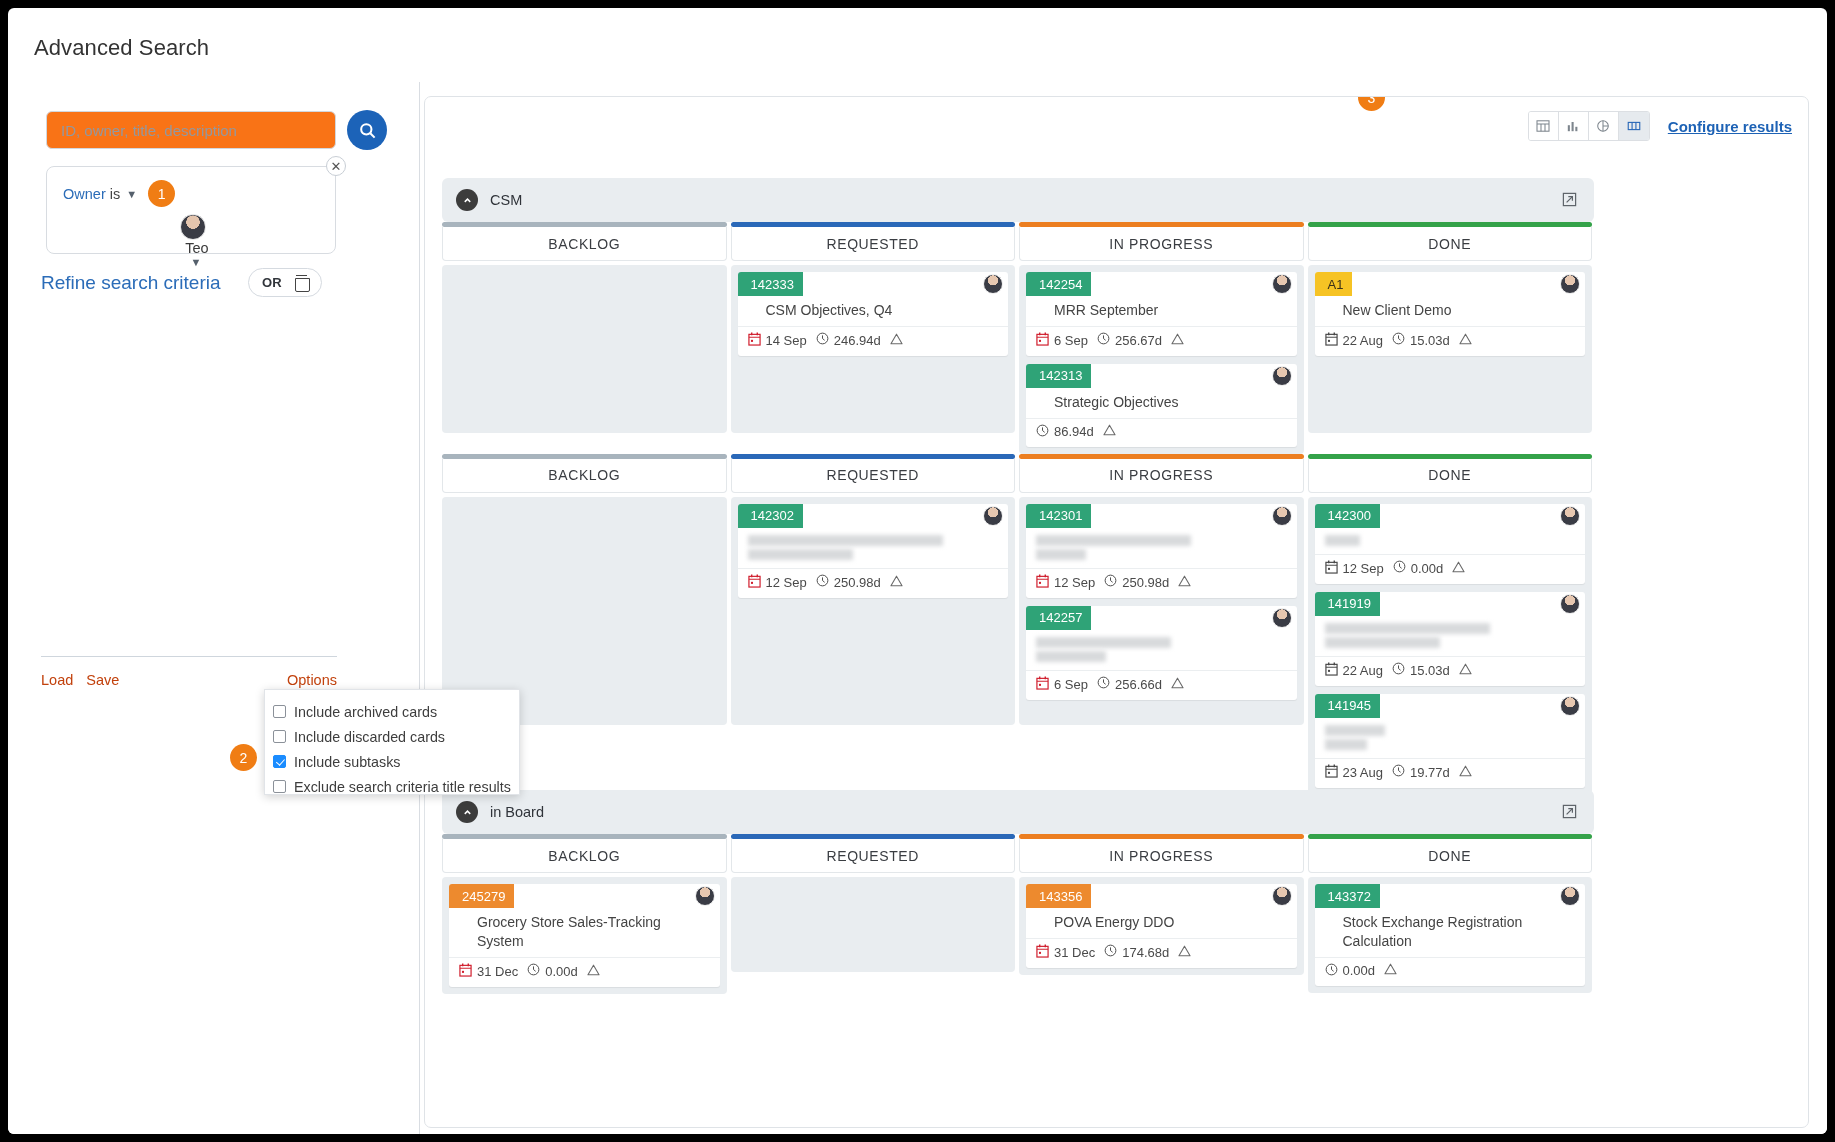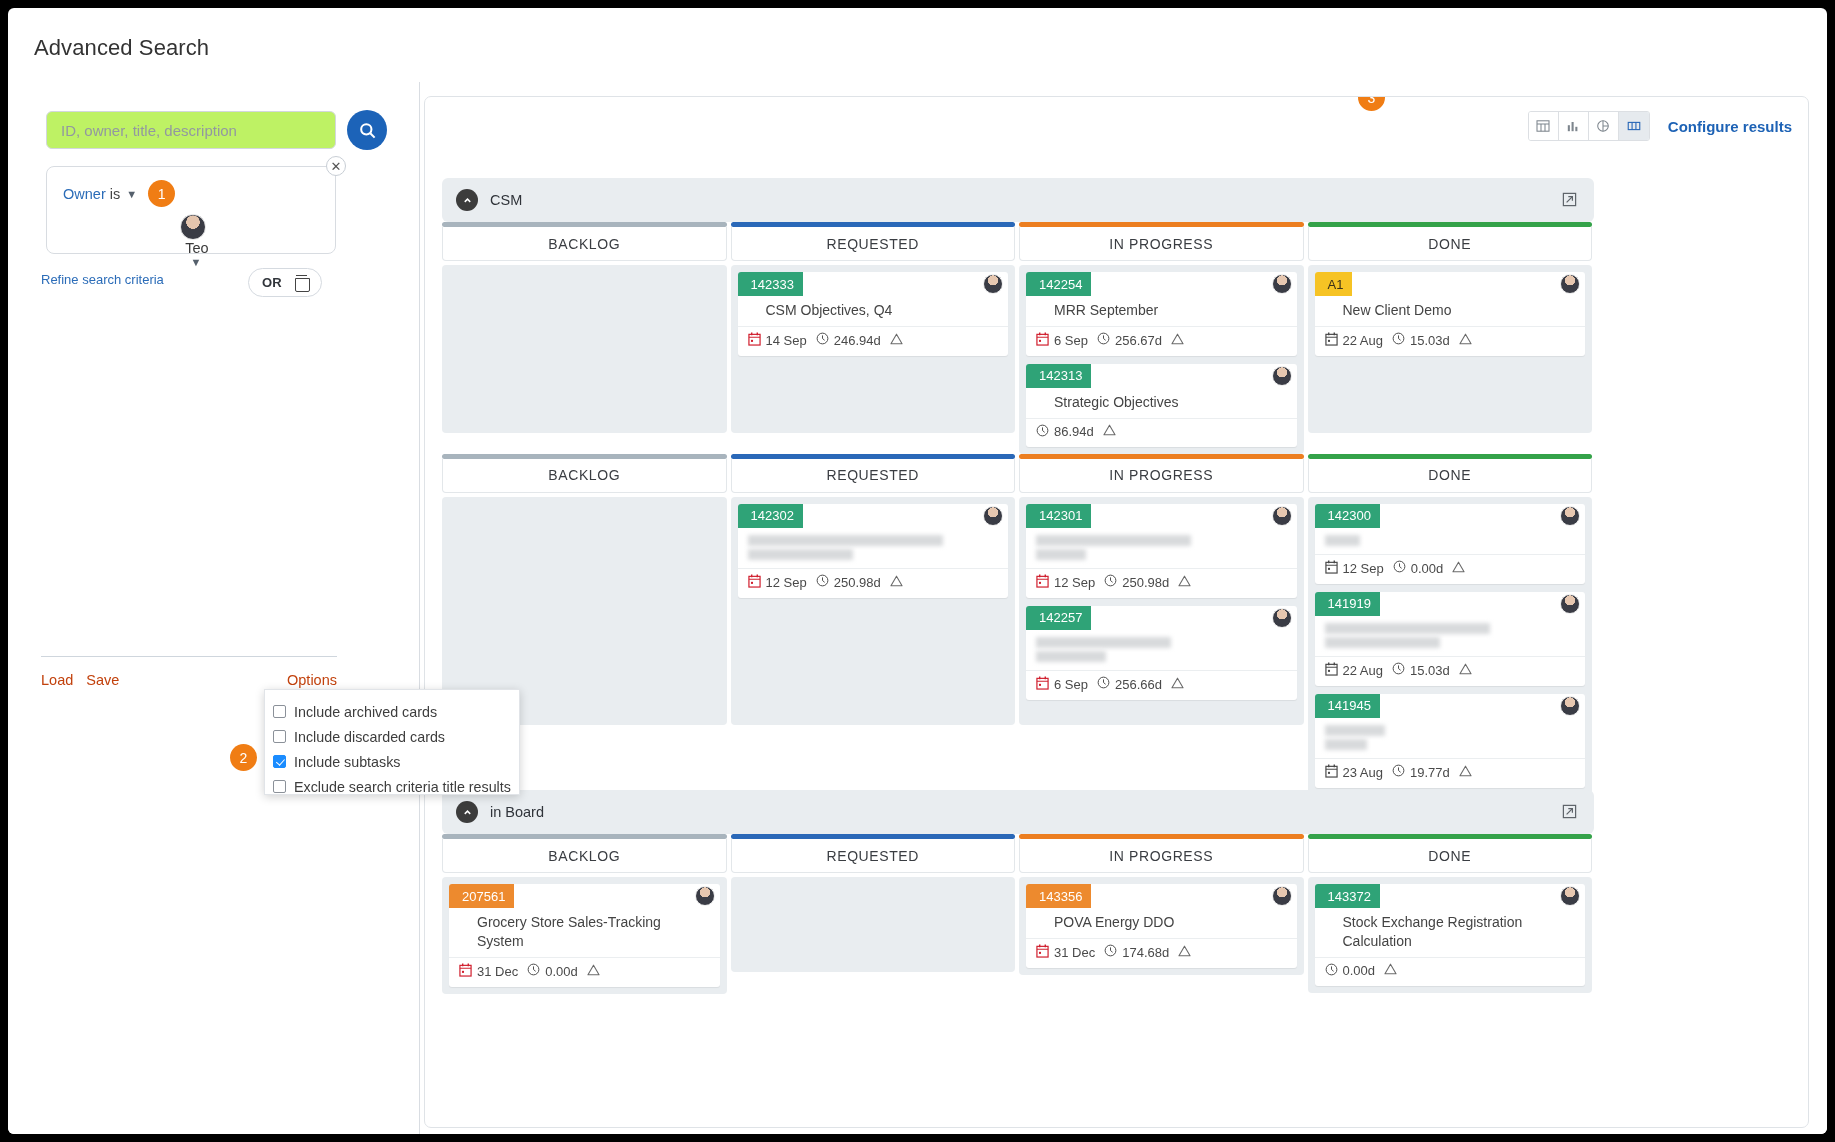--- a/index.html
+++ b/index.html
@@ -30,21 +30,21 @@
     width: 412px; height: 1052px;
     background: #fff;
     border-right: 1px solid #d9dde2;
   }
   .search-row { position: absolute; left: 38px; top: 28px; display: flex; align-items: center; gap: 11px; }
   .search-input {
     width: 290px; height: 38px;
     border: 1px solid #d2d7dd; border-radius: 6px;
     padding: 0 14px; font-size: 15px; color: #333;
     font-family: "Liberation Sans", sans-serif;
-    background: #bef264; outline: none;
+    background: #f97316; outline: none;
   }
   .search-input::placeholder { color: #9298a0; }
   .search-btn {
     width: 40px; height: 40px; border-radius: 50%;
     background: #1c63b8; border: none; cursor: pointer;
     display: flex; align-items: center; justify-content: center;
   }
   .search-btn svg { width: 19px; height: 19px; }
 
   .criteria-box {
@@ -83,21 +83,21 @@
     border: 1px solid #d5dae0; border-radius: 18px;
     padding: 6px 13px; cursor: pointer;
   }
   .or-pill .or-txt { font-size: 13px; font-weight: bold; color: #31353b; letter-spacing: .3px; }
   .trash { width: 13px; height: 15px; position: relative; cursor: pointer; }
   .trash::before { content:""; position:absolute; left:0; top:3px; width:13px; height:12px; border:1.4px solid #444; border-radius:0 0 2px 2px; }
   .trash::after { content:""; position:absolute; left:1px; top:0; width:11px; height:1.4px; background:#444; }
 
   .refine-link {
     position: absolute; left: 33px; top: 190px;
-    font-size: 13px; color: #2b6cb8; cursor: pointer;
+    font-size: 19px; color: #2b6cb8; cursor: pointer;
   }
   .panel-divider {
     position: absolute; left: 33px; top: 574px; width: 296px;
     border-top: 1px solid #cfd6dd;
   }
   .panel-actions {
     position: absolute; left: 33px; top: 590px; width: 296px;
     display: flex; align-items: center;
   }
   .panel-actions a { font-size: 14.5px; color: #c2410c; text-decoration: none; cursor: pointer; margin-right: 13px; }
@@ -148,21 +148,21 @@
     display: flex; align-items: center; gap: 18px;
   }
   .viewtoggle { display: flex; border: 1px solid #dcdfe3; border-radius: 3px; overflow: hidden; }
   .vt-btn {
     width: 30px; height: 28px; display: flex; align-items: center; justify-content: center;
     background: #fff; border-right: 1px solid #dcdfe3; cursor: pointer;
   }
   .vt-btn:last-child { border-right: none; }
   .vt-btn.active { background: #e6eaee; }
   .vt-btn svg { width: 16px; height: 16px; }
-  .configure-link { font-size: 15px; color: #1d62b5; font-weight: bold; cursor: pointer; }
+  .configure-link { font-size: 15px; color: #1d62b5; font-weight: bold; cursor: pointer; text-decoration: underline; }
   .badge-3 {
     position: absolute; left: 933px; top: -13px;
     width: 27px; height: 27px; border-radius: 50%;
     background: #f07d14; color: #fff; font-size: 14px;
     display: flex; align-items: center; justify-content: center; z-index: 20;
   }
 
   
   .board { position: absolute; left: 17px; top: 81px; width: 1150px; }
   .board-header {
@@ -682,21 +682,21 @@
                 </svg></div>
             </div>
             <div class="lanes">
               <div class="lane">
                 <div class="lane-bar backlog"></div>
                 <div class="lane-head">BACKLOG</div>
                 <div class="lane-body short">
                   <div class="card">
                     <div class="card-top">
                       <div class="card-stripe" style="background: rgb(237, 138, 46);"></div>
-                      <div class="card-id" style="background: rgb(237, 138, 46);">207561</div>
+                      <div class="card-id" style="background: rgb(237, 138, 46);">245279</div>
                       <div class="card-avatar"></div>
                     </div>
                     <div class="card-title">Grocery Store Sales-Tracking System</div>
                     <div class="card-meta">
                       <span><svg width="13" height="14" viewBox="0 0 14 15">
                           <rect x="1" y="2.5" width="12" height="11.5" fill="none" stroke="#d1202f" stroke-width="1.3"></rect>
                           <line x1="1" y1="5.6" x2="13" y2="5.6" stroke="#d1202f" stroke-width="1.3"></line>
                           <line x1="4" y1="0.6" x2="4" y2="3.4" stroke="#d1202f" stroke-width="1.5"></line>
                           <line x1="10" y1="0.6" x2="10" y2="3.4" stroke="#d1202f" stroke-width="1.5"></line>
                           <rect x="3.2" y="8.4" width="2.2" height="2.2" fill="#d1202f"></rect>

